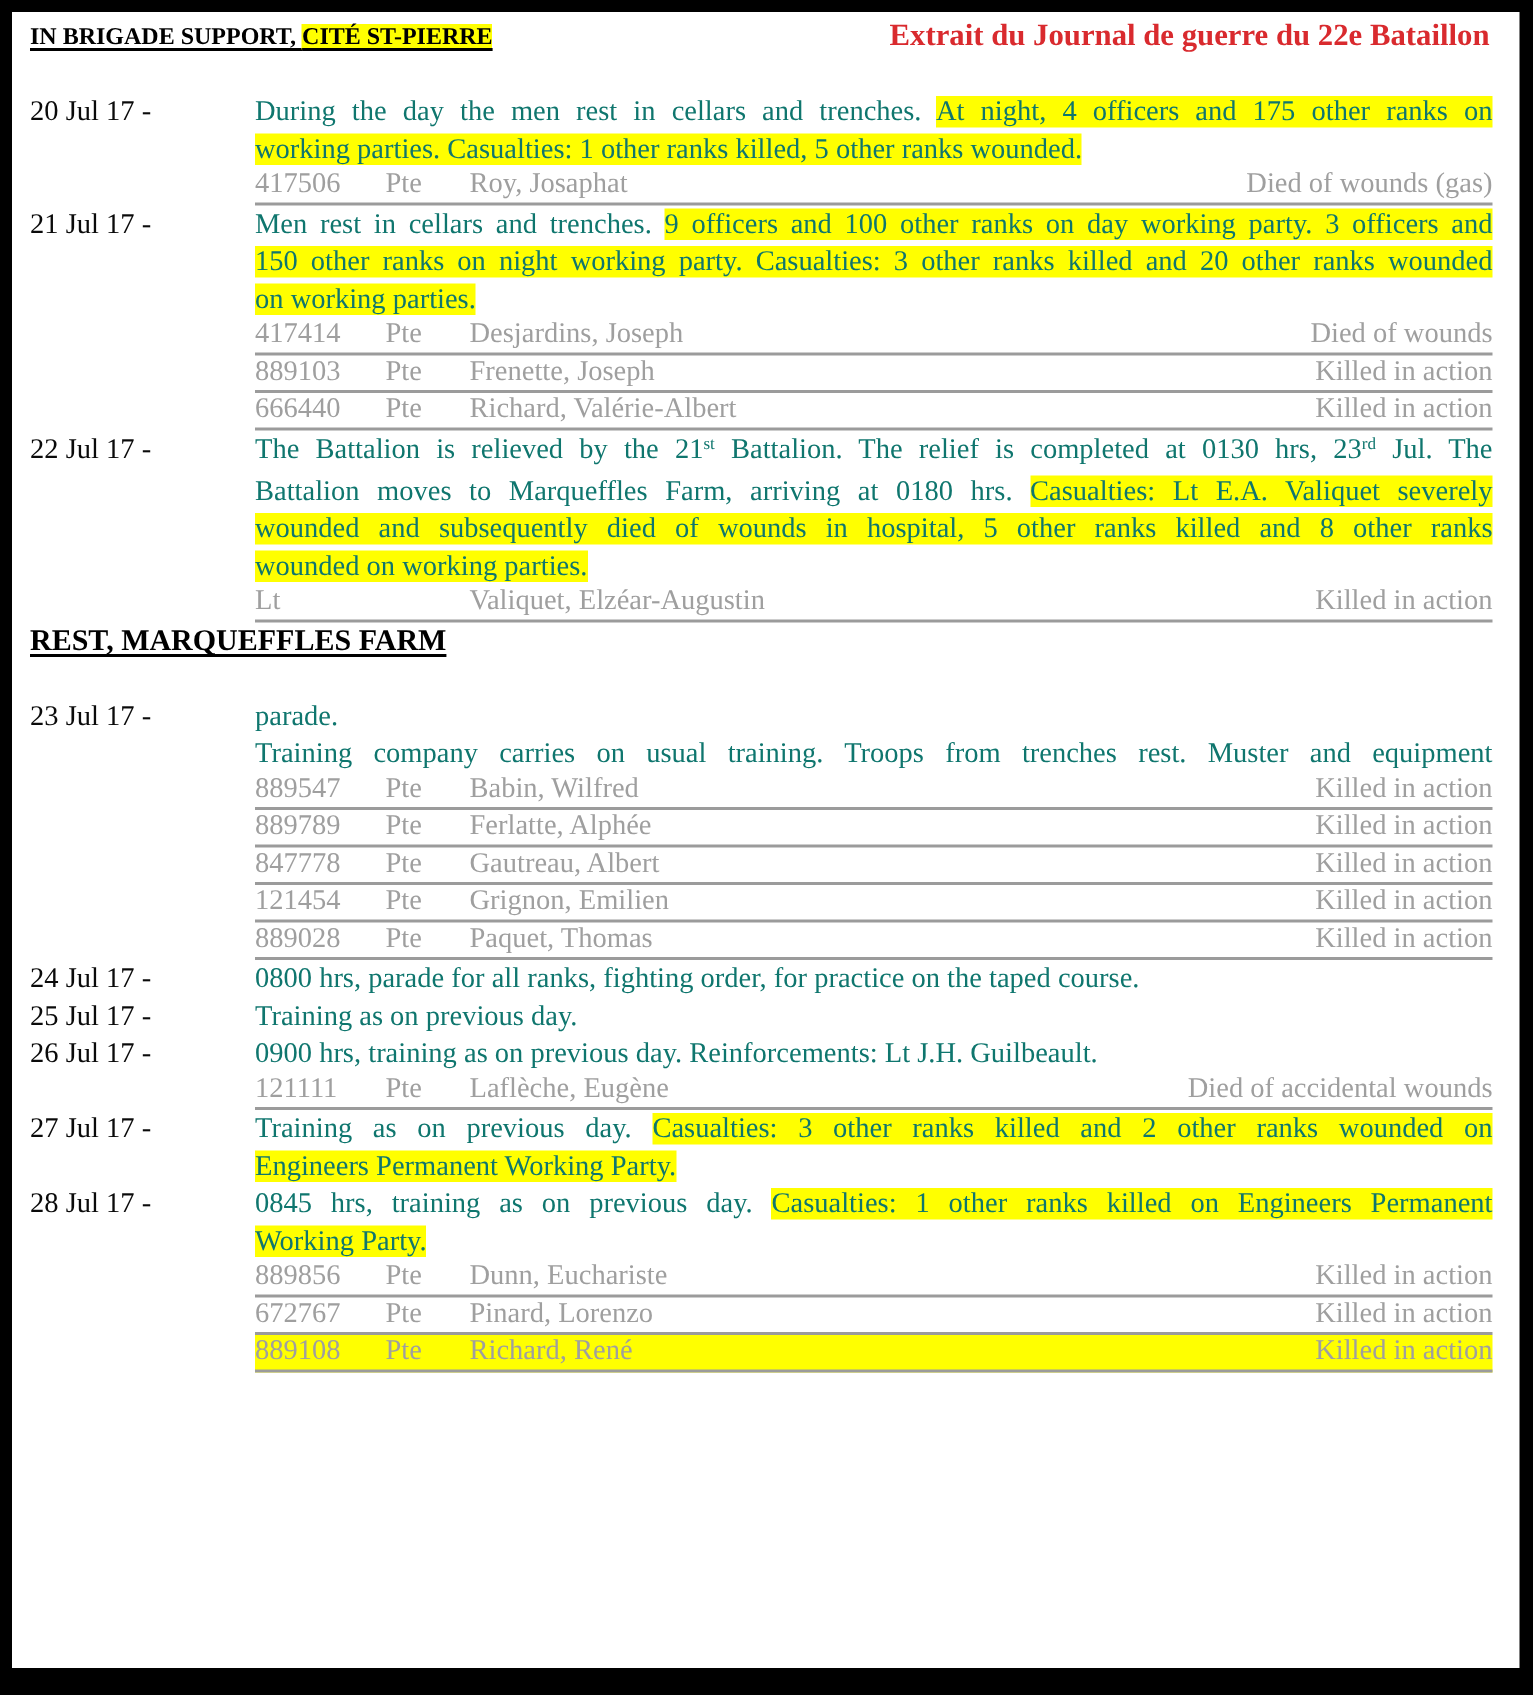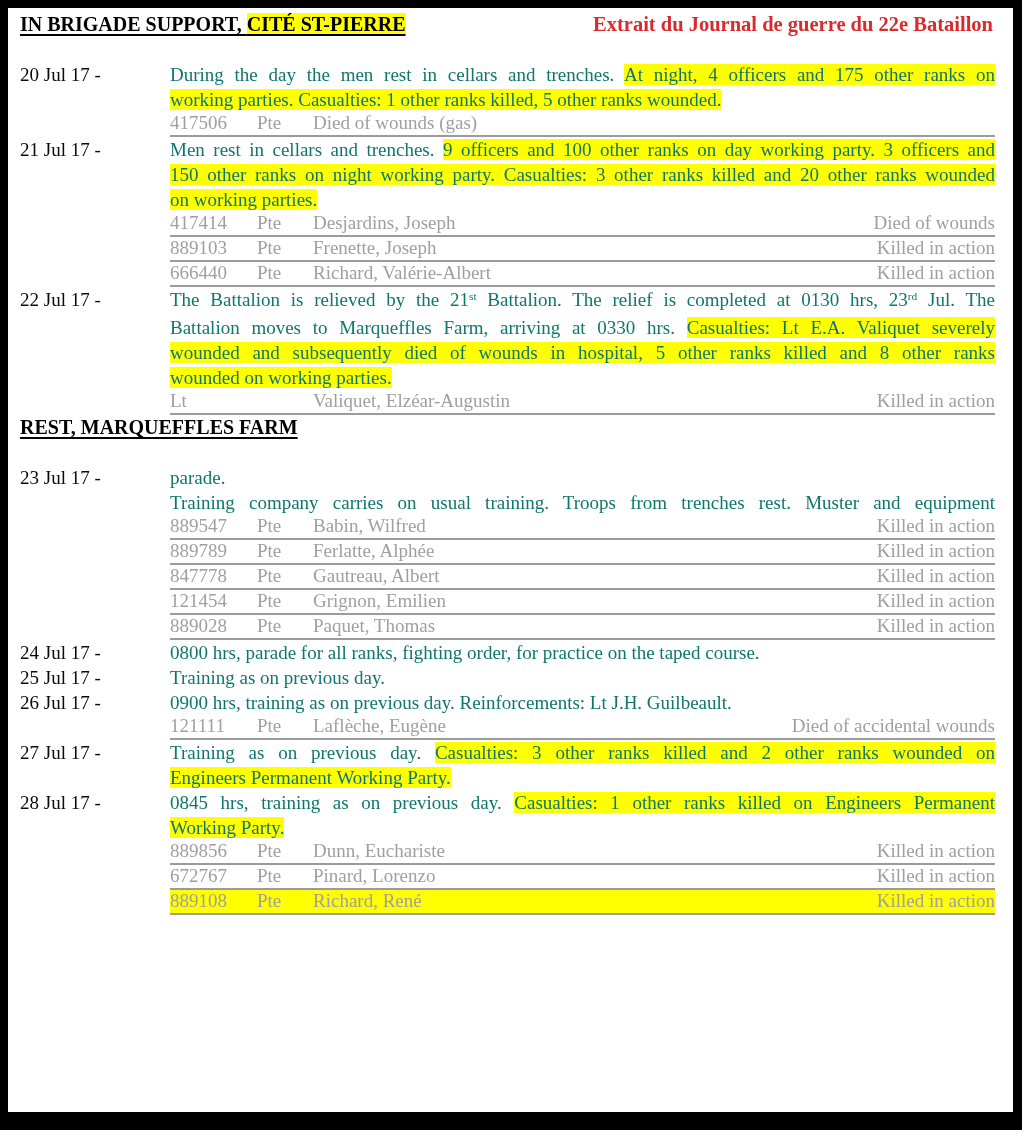--- a/index.html
+++ b/index.html
@@ -14,21 +14,21 @@
     background:#ffffff;
     padding:4px 18px 0 12px;
     overflow:hidden;
     box-sizing:border-box;
   }
   .header-row{
     display:flex;justify-content:space-between;align-items:flex-start;
     line-height:25px;margin-bottom:25px;white-space:nowrap;
   }
   .doc-title{
-    font-weight:bold;font-size:20px;color:#000;
+    font-weight:bold;font-size:16px;color:#000;
     text-decoration:underline;
     text-decoration-thickness:2px;
     text-underline-offset:3px;
   }
   .doc-title .hl{background:var(--hl,#ffff00);}
   .source-note{
     font-weight:bold;font-size:20.5px;color:var(--red,#d92a2e);
     padding-right:2px;
   }
   .sec-head{
@@ -73,20 +73,21 @@
 
     <div id="doc-body">
         <div class="entry">
     <div class="date-col">20 Jul 17 -</div>
     <div class="body-col">
             <div class="line j"><span>During the day the men rest in cellars and trenches. </span><span class="hl">At night, 4 officers and 175 other ranks on</span></div>
             <div class="line"><span class="hl">working parties. Casualties: 1 other ranks killed, 5 other ranks wounded.</span></div>
             <div class="crow">
     <span class="c-num">417506</span>
     <span class="c-rank">Pte</span>
+    <span class="c-name">Roy, Josaphat</span>
     <span class="c-fate">Died of wounds (gas)</span>
   </div>
           </div>
   </div>
         <div class="entry">
     <div class="date-col">21 Jul 17 -</div>
     <div class="body-col">
             <div class="line j"><span>Men rest in cellars and trenches. </span><span class="hl">9 officers and 100 other ranks on day working party. 3 officers and</span></div>
             <div class="line j"><span class="hl">150 other ranks on night working party. Casualties: 3 other ranks killed and 20 other ranks wounded</span></div>
             <div class="line"><span class="hl">on working parties.</span></div>
@@ -107,21 +108,21 @@
     <span class="c-rank">Pte</span>
     <span class="c-name">Richard, Valérie-Albert</span>
     <span class="c-fate">Killed in action</span>
   </div>
           </div>
   </div>
         <div class="entry">
     <div class="date-col">22 Jul 17 -</div>
     <div class="body-col">
             <div class="line j"><span>The Battalion is relieved by the 21</span><span class="sup">st</span><span> Battalion. The relief is completed at 0130 hrs, 23</span><span class="sup">rd</span><span> Jul. The</span></div>
-            <div class="line j"><span>Battalion moves to Marqueffles Farm, arriving at 0330 hrs. </span><span class="hl">Casualties: Lt E.A. Valiquet severely</span></div>
+            <div class="line j"><span>Battalion moves to Marqueffles Farm, arriving at 0180 hrs. </span><span class="hl">Casualties: Lt E.A. Valiquet severely</span></div>
             <div class="line j"><span class="hl">wounded and subsequently died of wounds in hospital, 5 other ranks killed and 8 other ranks</span></div>
             <div class="line"><span class="hl">wounded on working parties.</span></div>
             <div class="crow">
     <span class="c-num">Lt</span>
     <span class="c-rank"></span>
     <span class="c-name">Valiquet, Elzéar-Augustin</span>
     <span class="c-fate">Killed in action</span>
   </div>
           </div>
   </div>

